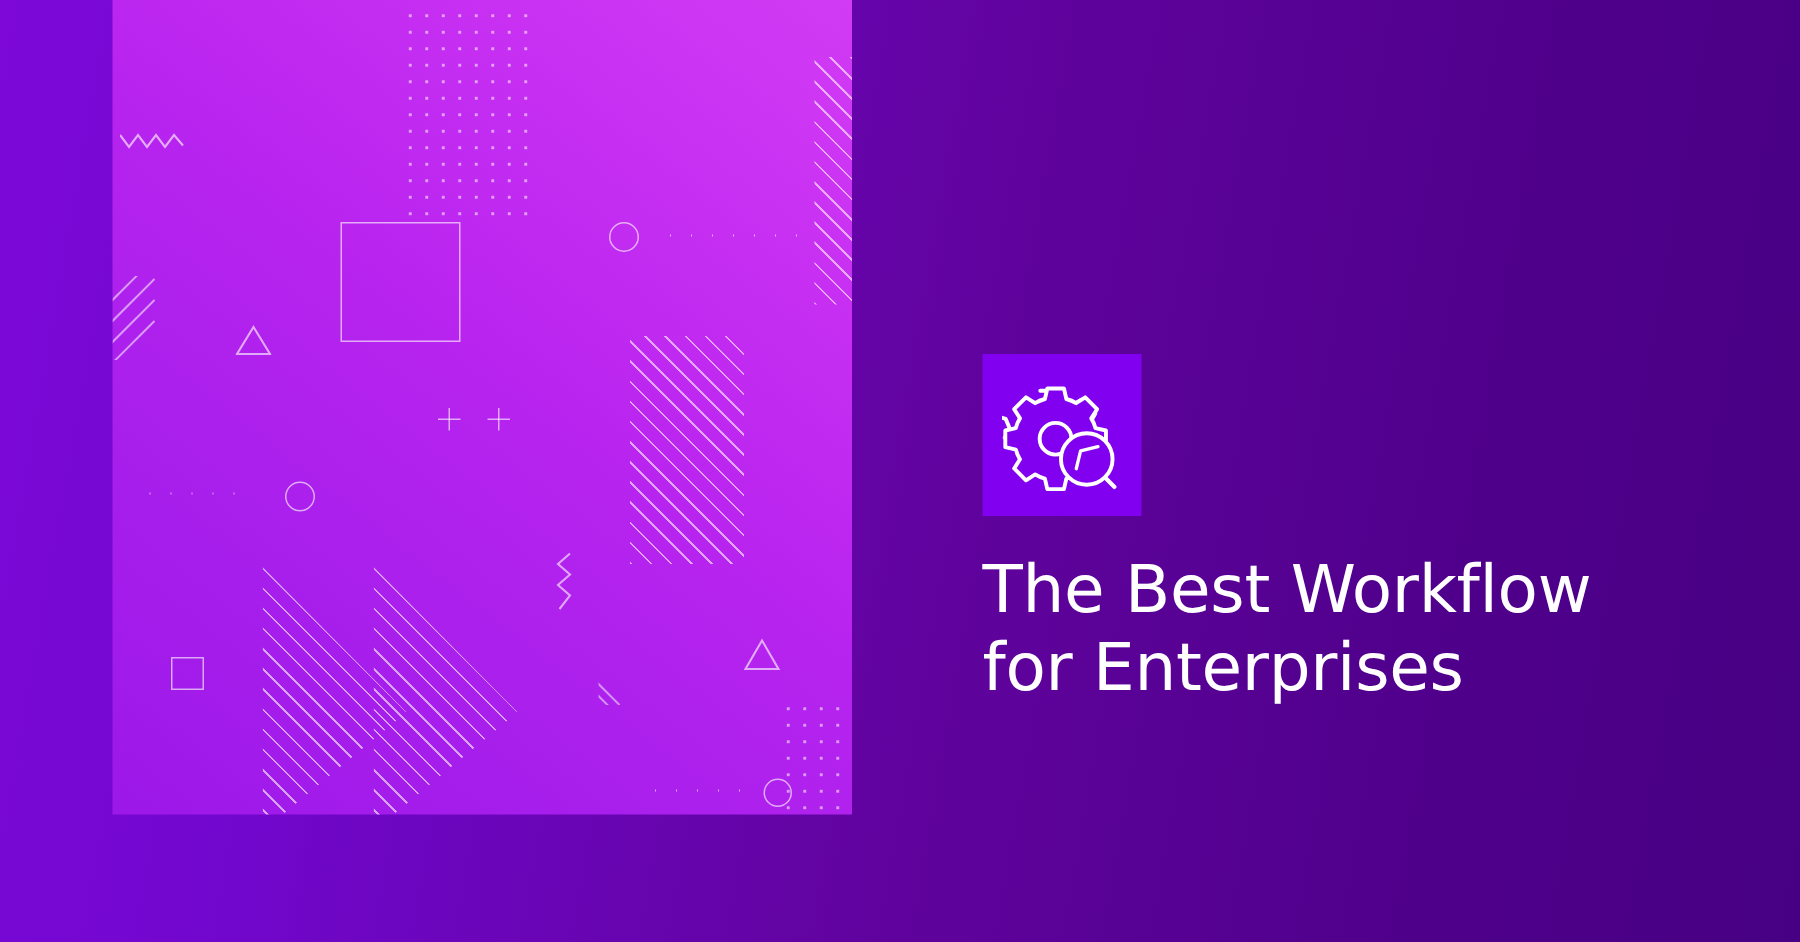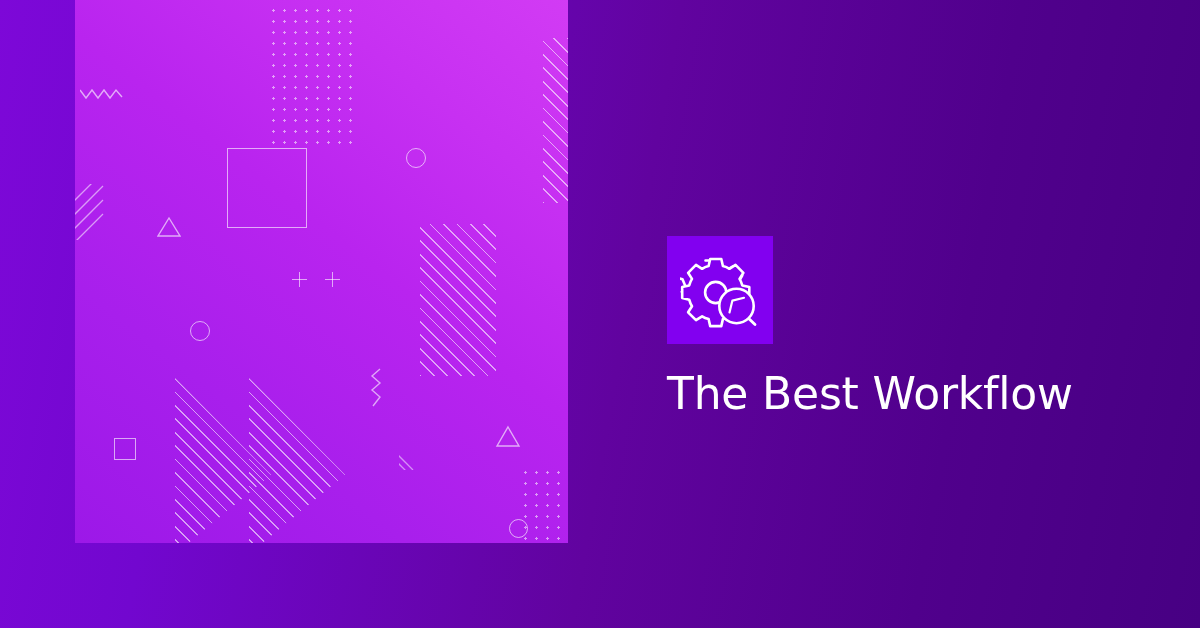--- a/index.html
+++ b/index.html
@@ -82,21 +82,20 @@
   }
   .tri-outline svg { display: block; }
 
   
   .content {
     position: absolute;
     left: 655px;
     top: 0;
     width: 500px;
     height: 564px;
-    margin-left: 12px;
   }
 
   .icon-tile {
     position: absolute;
     left: 0px;
     top: 236px;
     width: 106px;
     height: 108px;
     background: #8200f0;
     display: flex;
@@ -237,17 +236,18 @@
 
           <path d="M49.5 62.5 L52.4 50.6 L64.0 47.8" fill="none" stroke="#ffffff" stroke-width="2.2"></path>
 
           <line x1="69.2" y1="68.9" x2="75.0" y2="74.6" stroke="#ffffff" stroke-width="2.8"></line>
         </svg>
       </span>
     </div>
 
     <h1 class="headline">
       <span class="ln">The Best Workflow</span>
+      <span class="ln">for Enterprises</span>
     </h1>
 
   </div>
 
 </div>
 
 </body></html>

